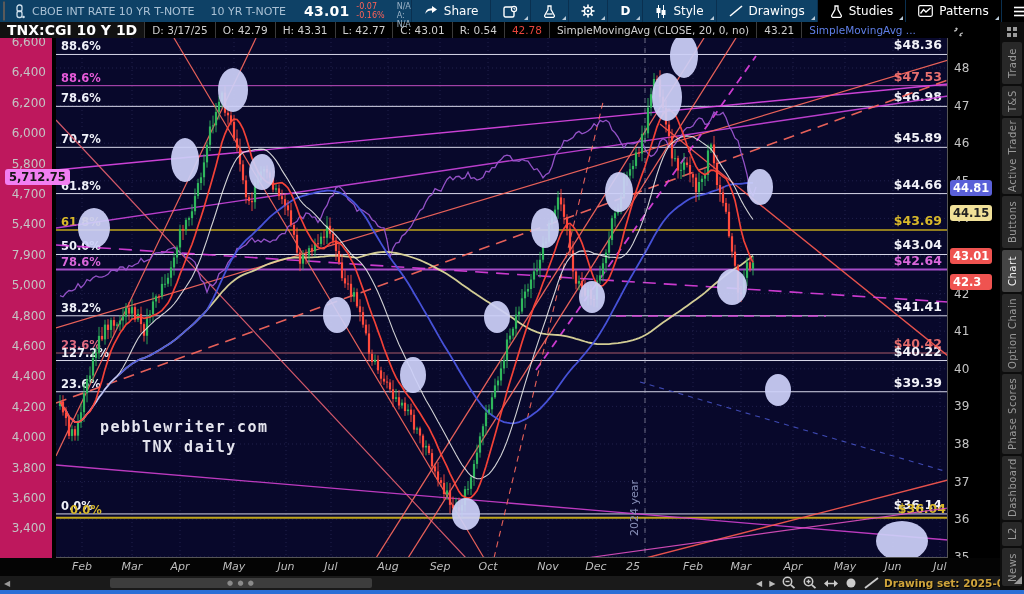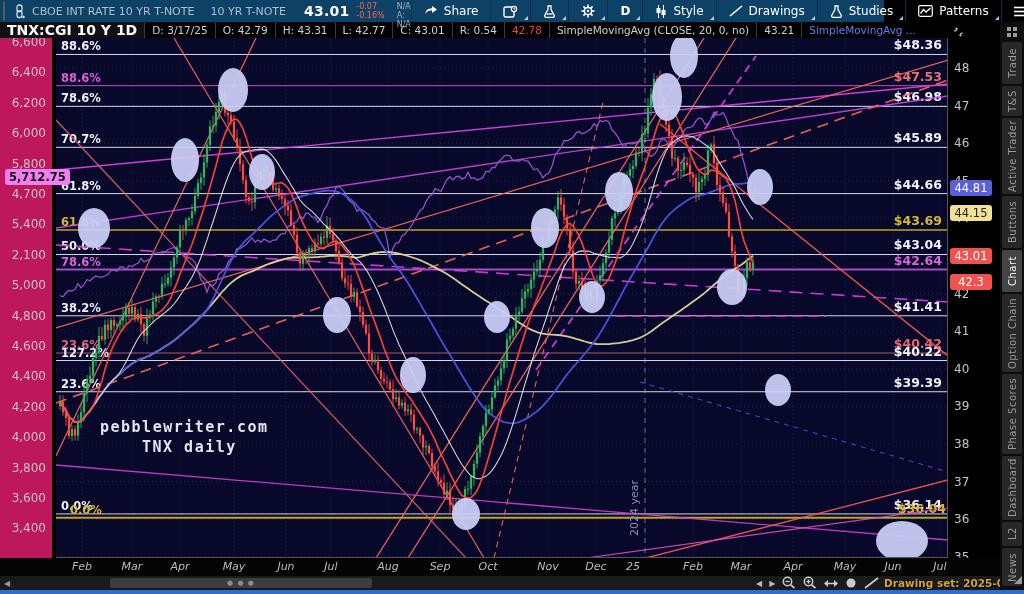--- a/index.html
+++ b/index.html
@@ -1,20 +1,20 @@
 <!DOCTYPE html>
 <html><head>
 <meta charset="utf-8">
 <style>
   html,body{margin:0;padding:0;background:#000;}
   #app{position:relative;width:1024px;height:594px;overflow:hidden;background:#000;
        font-family:"DejaVu Sans","Liberation Sans",sans-serif;-webkit-font-smoothing:antialiased;}
 
   
-  #topbar{position:absolute;left:0;top:0;width:884px;height:22px;background:#0e4166;
+  #topbar{position:absolute;left:0;top:0;width:818px;height:22px;background:#0e4166;
           display:flex;align-items:center;color:#fff;z-index:30;}
   .sym-box{display:flex;align-items:stretch;height:18px;margin-left:3px;background:#000;
            border:1px solid #5a5a5a;border-radius:3px;overflow:hidden;}
   .sym-text{padding:0 8px;font-size:11.5px;font-weight:bold;line-height:16px;color:#fff;}
   .lk{margin:0 7px 0 9px;display:flex;align-items:center;}
   .desc{color:#a9c0d4;font-size:11px;white-space:nowrap;}
   .desc2{margin-left:16px;}
   .vsep{width:1px;height:16px;background:#0a3050;margin:0 9px;}
   .last{font-size:14px;font-weight:bold;letter-spacing:.2px;}
   .twoline{display:flex;flex-direction:column;font-size:8px;line-height:9px;margin-left:7px;}
@@ -37,21 +37,21 @@
   #collapse-ic{position:absolute;left:952px;top:23px;z-index:26;}
 
   
   #left-axis{position:absolute;left:0;top:38px;width:52px;height:520px;background:#be185d;z-index:10;}
   .l-tick{position:absolute;right:6px;font-size:12px;color:#c4c4c4;white-space:nowrap;}
   .l-bubble{position:absolute;left:5px;background:#f27ff2;color:#151515;font-size:11.5px;font-weight:bold;
             padding:1px 4px;border-radius:3px;white-space:nowrap;}
   #plot-wrap{position:absolute;left:56px;top:38px;width:892px;height:520px;background:#08082b;overflow:hidden;z-index:5;}
   #right-axis{position:absolute;left:948px;top:38px;width:52px;height:538px;background:#000;z-index:10;}
   .r-tick{position:absolute;left:6px;font-size:12px;color:#c4c4c4;}
-  .r-bubble{position:absolute;left:2px;min-width:36px;text-align:center;font-size:11.5px;font-weight:normal;
+  .r-bubble{position:absolute;left:2px;min-width:36px;font-size:11.5px;font-weight:bold;
             padding:1px 3px;border-radius:3px;z-index:11;}
 
   
   #months{position:absolute;left:0;top:558px;width:1000px;height:18px;background:#040404;z-index:15;}
   .month{position:absolute;top:2px;width:34px;text-align:center;font-size:11px;color:#bdbdbd;font-style:italic;}
   #scrollrow{position:absolute;left:0;top:576px;width:1000px;height:14px;background:#1a1a1a;z-index:15;}
   .scroll-left-arrow{position:absolute;left:4px;top:3px;font-size:8px;color:#999;}
   .scroll-handle{position:absolute;left:110px;top:2px;width:262px;height:10px;background:#3d3d3d;border-radius:2px;
                  display:flex;align-items:center;justify-content:center;}
   .grip-dots{font-size:7px;color:#8a8a8a;letter-spacing:1px;line-height:6px;}
@@ -231,21 +231,21 @@
   </span>
 
   <div id="left-axis">
       <div class="l-tick" style="top: -3px;">6,600</div>
       <div class="l-tick" style="top: 27.4px;">6,400</div>
       <div class="l-tick" style="top: 57.8px;">6,200</div>
       <div class="l-tick" style="top: 88.2px;">6,000</div>
       <div class="l-tick" style="top: 118.6px;">5,800</div>
       <div class="l-tick" style="top: 149px;">4,700</div>
       <div class="l-tick" style="top: 179.4px;">5,400</div>
-      <div class="l-tick" style="top: 209.8px;">2,100</div>
+      <div class="l-tick" style="top: 209.8px;">7,900</div>
       <div class="l-tick" style="top: 240.2px;">5,000</div>
       <div class="l-tick" style="top: 270.6px;">4,800</div>
       <div class="l-tick" style="top: 301px;">4,600</div>
       <div class="l-tick" style="top: 331.4px;">4,400</div>
       <div class="l-tick" style="top: 361.8px;">4,200</div>
       <div class="l-tick" style="top: 392.2px;">4,000</div>
       <div class="l-tick" style="top: 422.6px;">3,800</div>
       <div class="l-tick" style="top: 453px;">3,600</div>
       <div class="l-tick" style="top: 483.4px;">3,400</div>
       <div class="l-bubble" style="top: 130.862px; background: rgb(242, 127, 242);">5,712.75</div>

